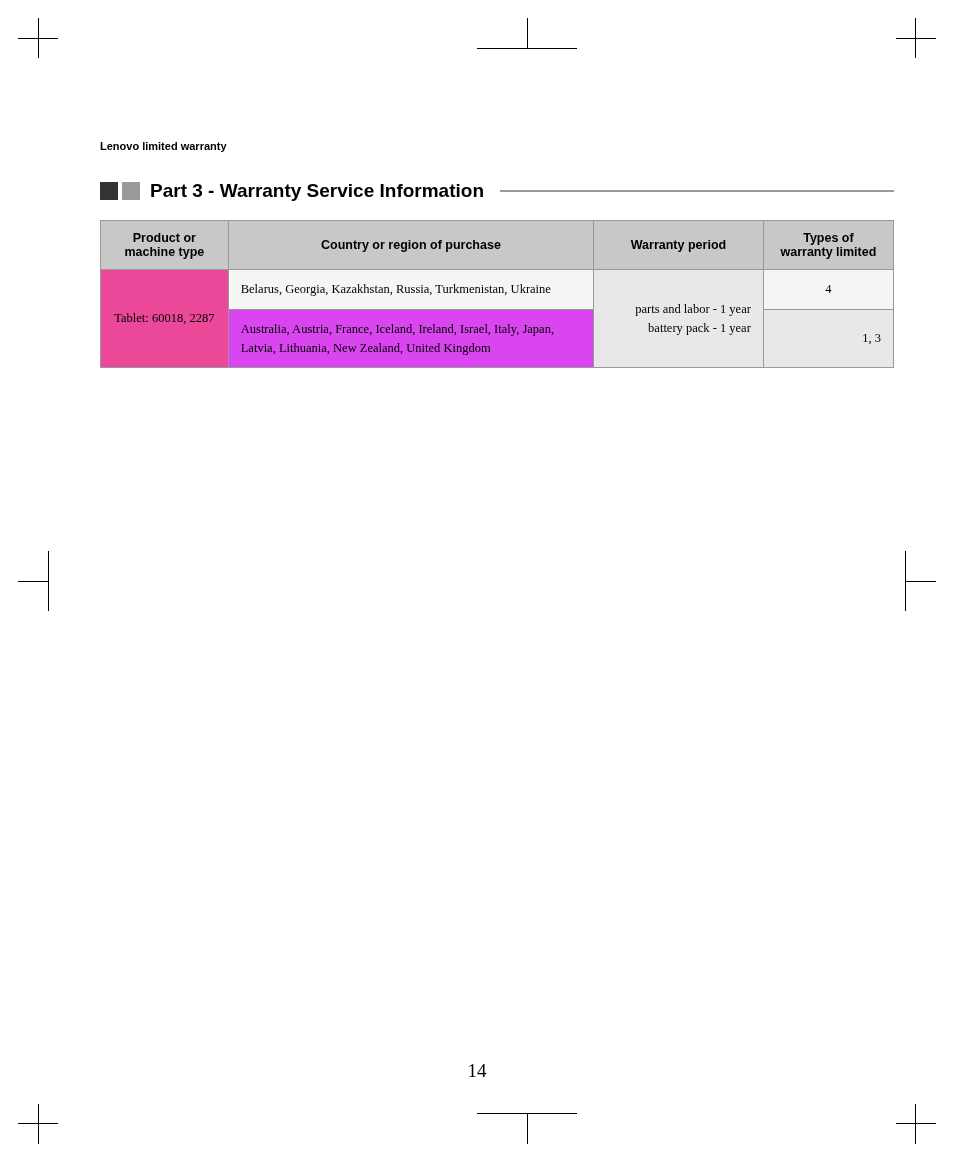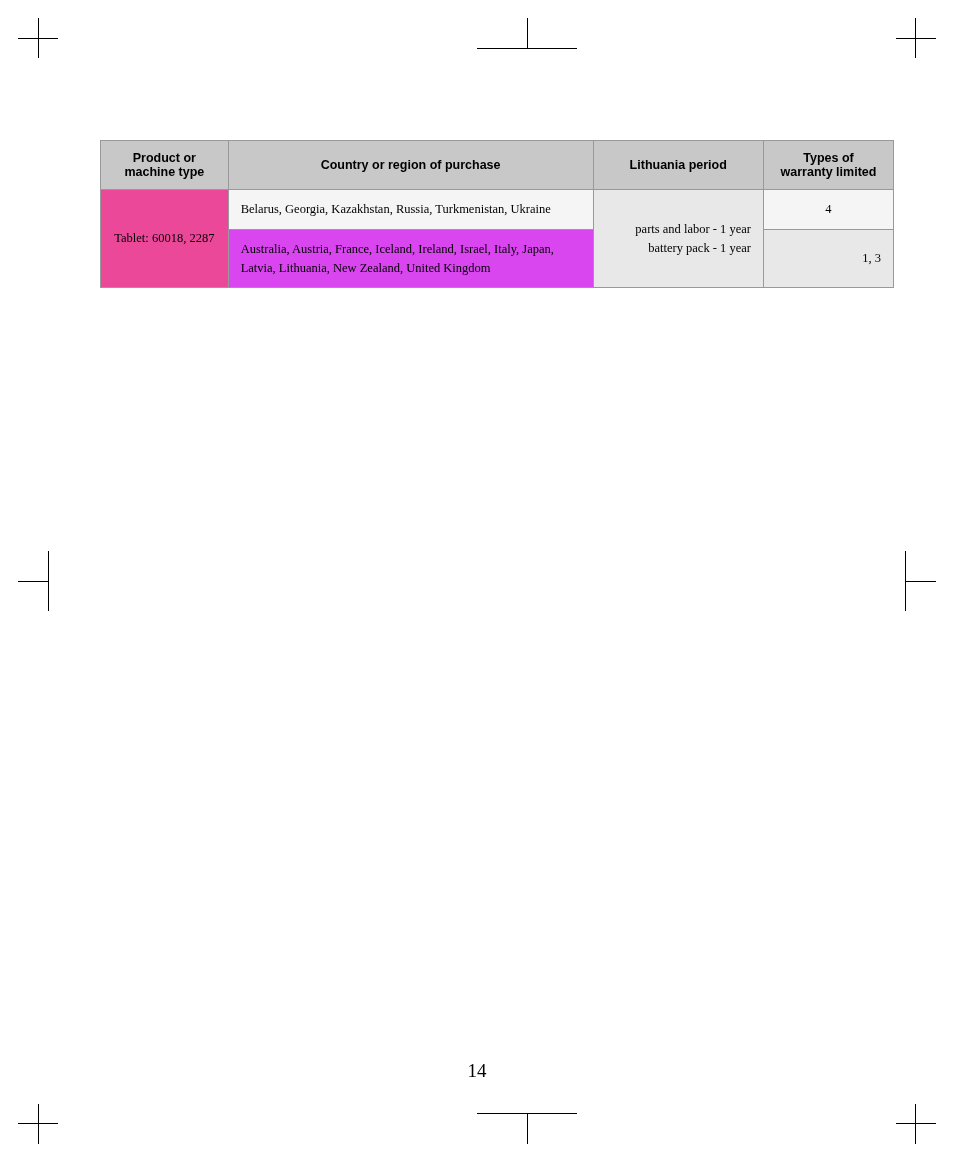--- a/index.html
+++ b/index.html
@@ -296,28 +296,37 @@
 <div class="crop-mark crop-tr"></div>
 <div class="crop-mark crop-bl"></div>
 <div class="crop-mark crop-br"></div>
 <div class="crop-ct"></div>
 <div class="crop-cb"></div>
 <div class="crop-lc"></div>
 <div class="crop-rc"></div>
 
 <div class="page-content">
 
-
+  <div class="brand-label">Lenovo limited warranty</div>
+
+  <div class="section-header">
+    <div class="section-squares">
+      <div class="sq-dark"></div>
+      <div class="sq-light"></div>
+    </div>
+    <span class="section-title-text">Part 3 - Warranty Service Information</span>
+    <div class="section-line"></div>
+  </div>
 
   <table class="warranty-table">
     <thead>
       <tr>
         <th>Product or machine type</th>
         <th>Country or region of purchase</th>
-        <th>Lithuania period</th>
+        <th>Warranty period</th>
         <th>Types of warranty limited</th>
       </tr>
     </thead>
     <tbody>
 
       <tr>
         <td class="td-product" rowspan="2">Tablet: 60018, 2287</td>
         <td class="td-country">Belarus, Georgia, Kazakhstan, Russia, Turkmenistan, Ukraine</td>
         <td class="td-warranty" rowspan="2">parts and labor - 1 year battery pack - 1 year</td>
         <td class="td-types">4</td>

